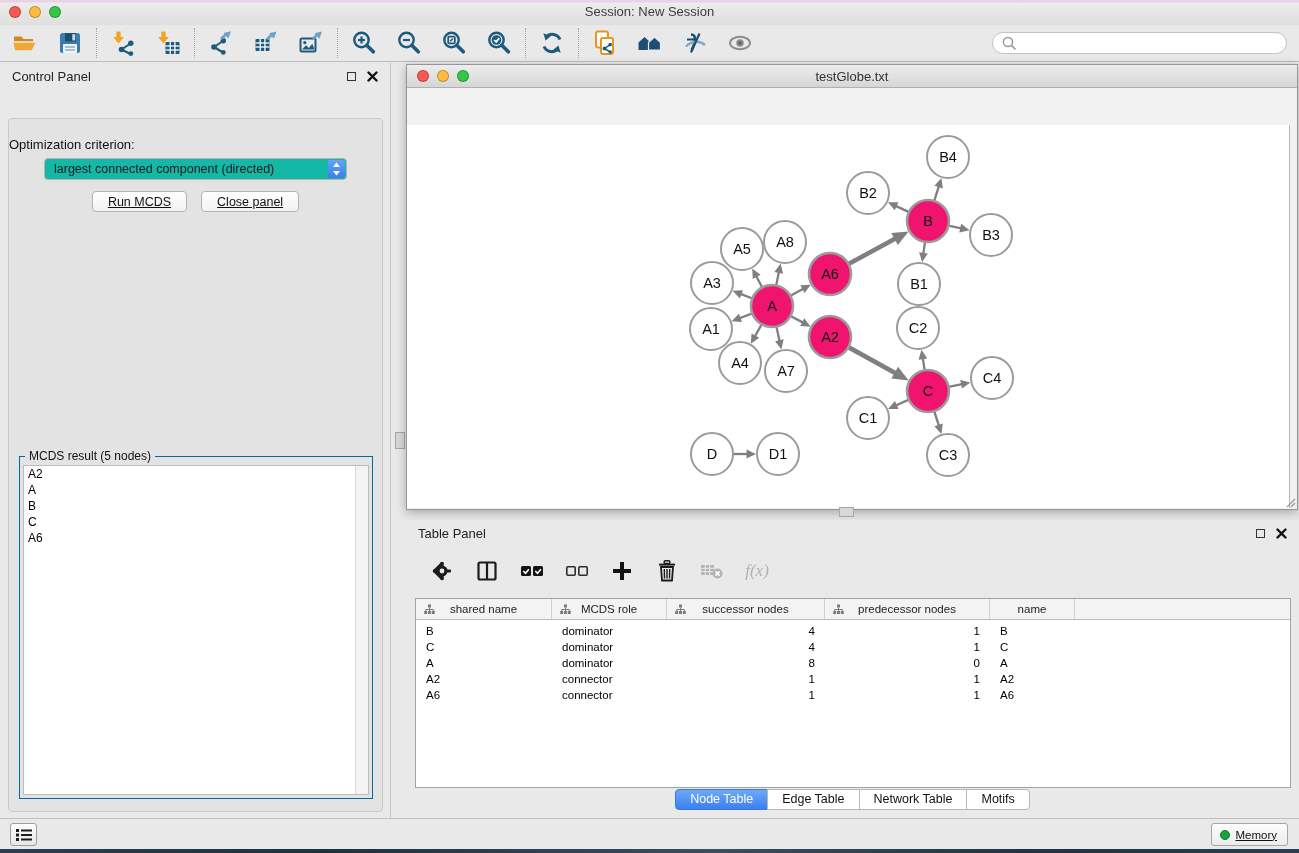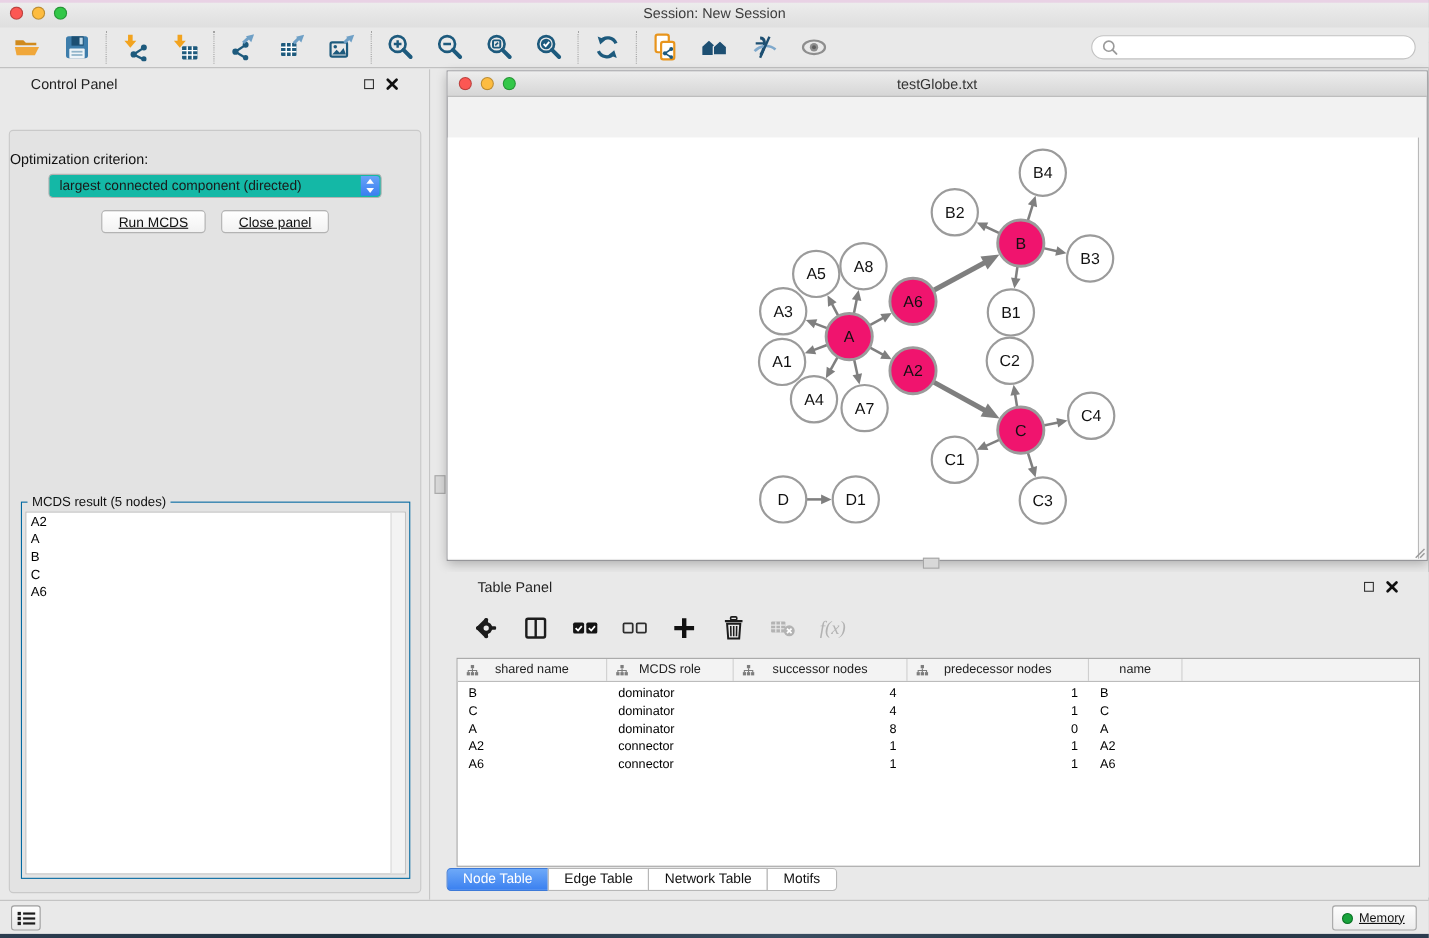--- a/index.html
+++ b/index.html
@@ -35,21 +35,21 @@
     background:#fff; border:1px solid #c2c2c2; border-radius:11px;
     display:flex; align-items:center; padding:0 8px; gap:5px;
   }
   .search-field input { border:none; outline:none; flex:1; font-size:12px; background:transparent; font-family:"Liberation Sans",sans-serif; }
 
   
   .workspace { position:absolute; left:0; top:63px; width:1299px; height:755px; }
 
   
   .control-panel { position:absolute; left:0; top:0; width:391px; height:755px; background:#e9e9e9; border-right:1px solid #c6c6c6; }
-  .panel-header { height:26px; display:flex; align-items:center; padding:0 28px;gap:16px; }
+  .panel-header { height:26px; display:flex; align-items:center; padding:0 12px;gap:16px; }
   .panel-header .panel-title { font-size:13px; color:#222; }
   .panel-header .ph-icons { margin-left:auto; display:flex; align-items:center; gap:11px; }
   .float-box { width:9px; height:9px; border:1.5px solid #333; background:transparent; }
   .cp-tabs { position:absolute; left:0; right:0; top:33px; display:flex; justify-content:center; }
   .seg-tab {
     height:21px; line-height:19px; padding:0 14px; background:#fff;
     border:1px solid #b7b7b7; margin-left:-1px; font-size:12.5px; color:#111; cursor:default;
   }
   .seg-tab:first-child { border-radius:4px 0 0 4px; margin-left:0; }
   .seg-tab:last-child  { border-radius:0 4px 4px 0; }
@@ -101,21 +101,21 @@
   .tp-table { position:absolute; left:9px; right:8px; top:78px; bottom:28px; background:#fff; border:1px solid #a2a2a2; overflow:hidden;
     --cols:136px 115px 158px 165px 85px 1fr; }
   .tbl-header { display:grid; grid-template-columns:var(--cols); height:21px; background:#f3f3f3; border-bottom:1px solid #bcbcbc; }
   .th { position:relative; display:flex; align-items:center; justify-content:center; font-size:11.5px; color:#222; border-right:1px solid #cfcfcf; }
   .th:last-child { border-right:none; }
   .th .type-ic { position:absolute; left:8px; top:5px; }
   .tbl-body { padding-top:3px; }
   .tbl-row { display:grid; grid-template-columns:var(--cols); height:16px; align-items:center; font-size:11.5px; color:#000; }
   .td { padding:0 10px; white-space:nowrap; overflow:hidden; }
   .td.num { text-align:right; }
-  .tp-tabs { position:absolute; left:0; right:0; top:269px; display:flex; justify-content:flex-start; }
+  .tp-tabs { position:absolute; left:0; right:0; top:269px; display:flex; justify-content:center; }
 
   
   .status-bar { position:absolute; left:0; top:818px; width:100%; height:31px; background:#e9e9e9; border-top:1px solid #c0c0c0; }
   .sb-list-btn { position:absolute; left:10px; top:4px; width:27px; height:23px; background:linear-gradient(#fdfdfd,#e7e7e7); border:1px solid #9f9f9f; border-radius:3px; display:flex; align-items:center; justify-content:center; }
   .memory-btn { position:absolute; right:11px; top:4px; height:23px; padding:0 10px 0 8px; display:flex; align-items:center; gap:5px; background:linear-gradient(#fdfdfd,#ececec); border:1px solid #a6a6a6; border-radius:3px; font-size:11.5px; color:#111;text-decoration:underline; }
   .mem-dot { width:10px; height:10px; border-radius:50%; background:#19a33c; border:0.5px solid #0c7527; }
   .desktop-strip { position:absolute; left:0; top:849px; width:100%; height:4px;
     background:linear-gradient(90deg,#2c3d50,#20303f 25%,#3a4d61 55%,#24323f 80%,#2c3d50); }
 </style>
 </head>

